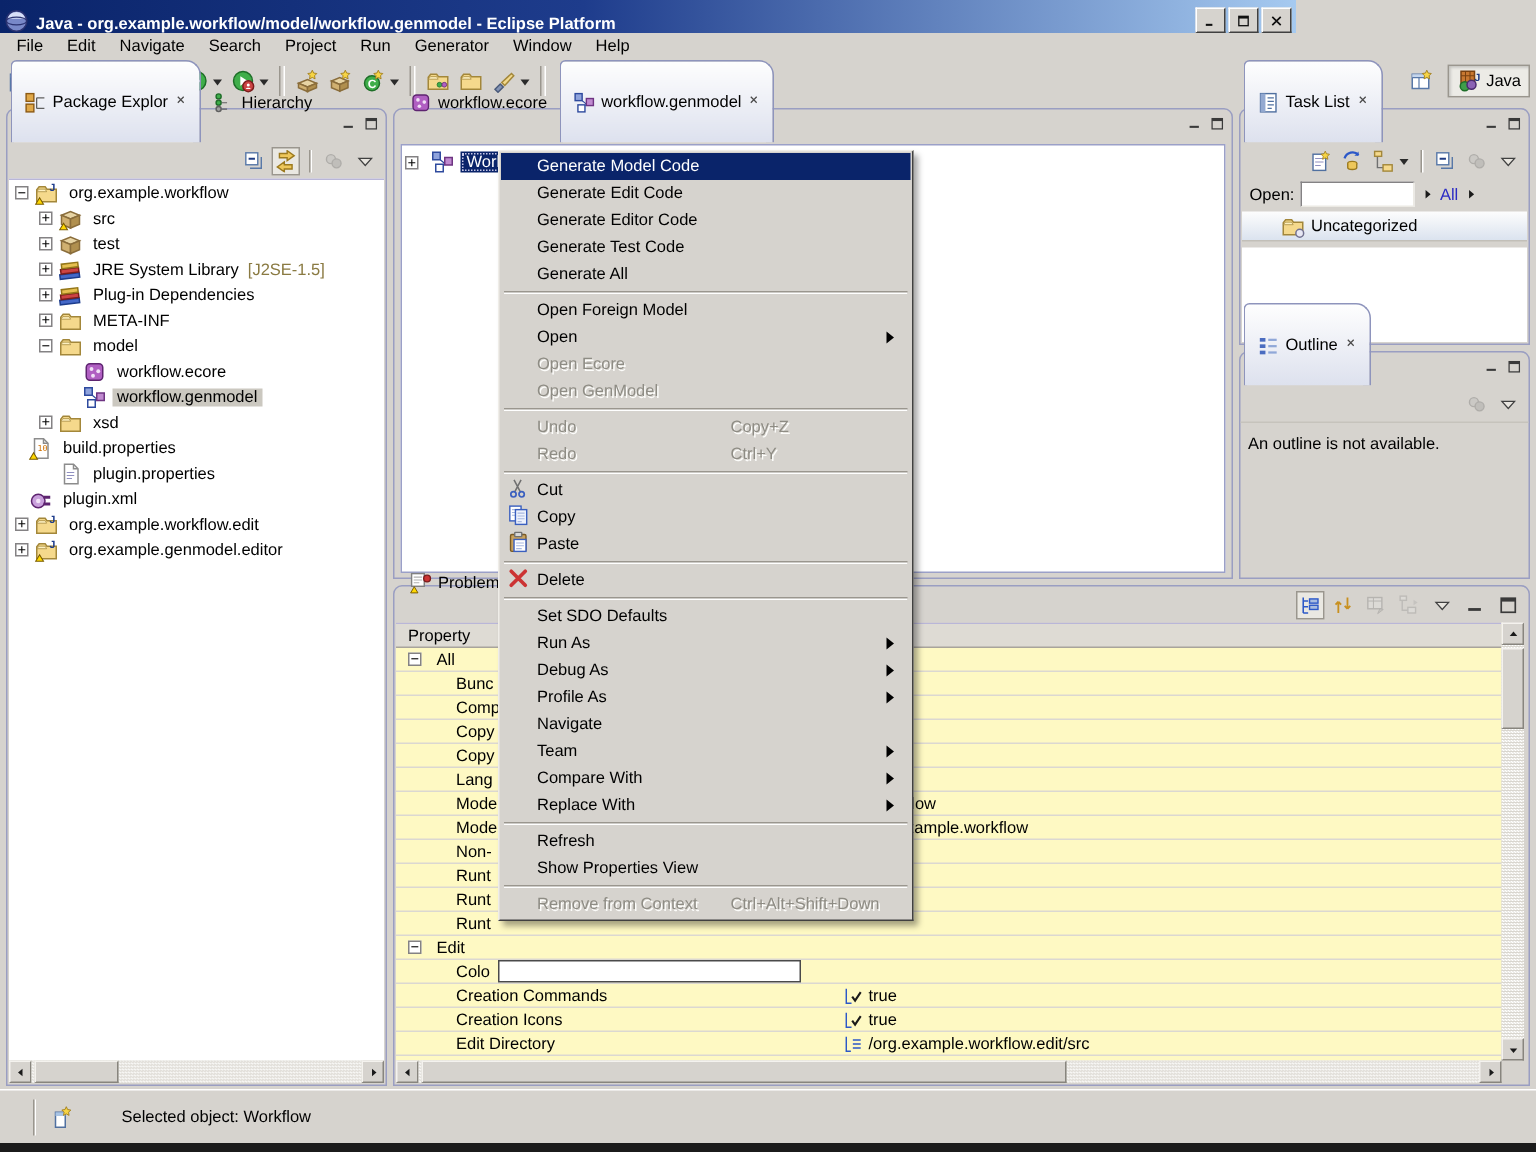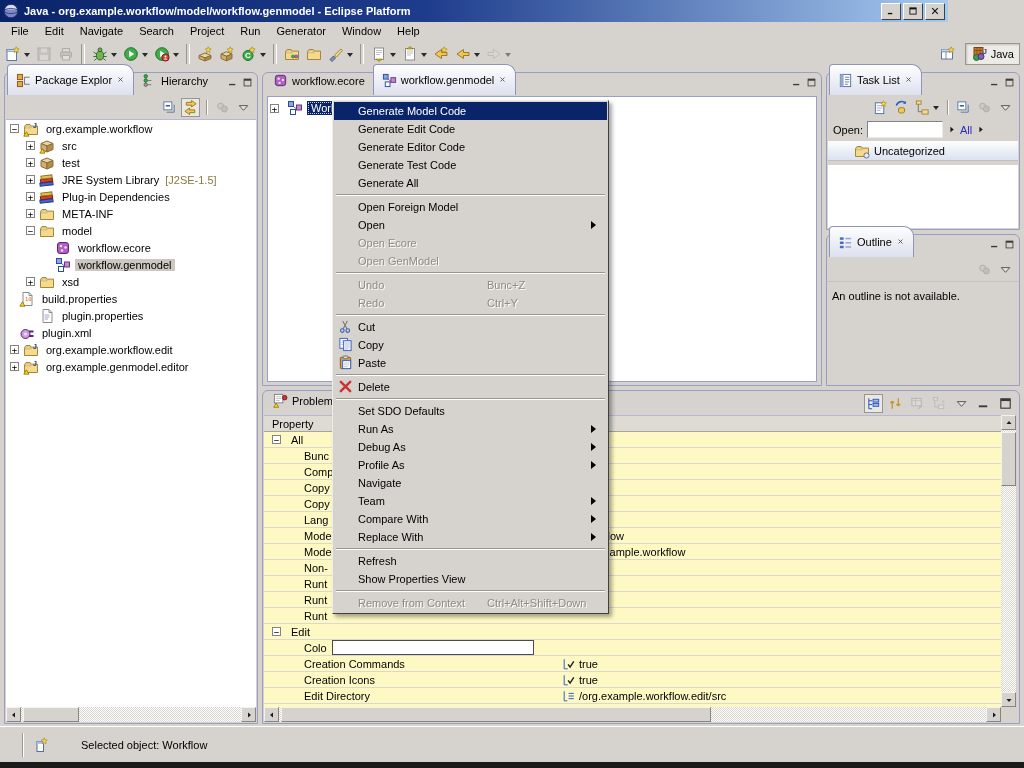--- a/index.html
+++ b/index.html
@@ -1,23 +1,23 @@
 <!DOCTYPE html>
 <html><head>
 <meta charset="utf-8">
 <style>
   html,body{margin:0;padding:0;width:1024px;height:768px;overflow:hidden;
     font-family:"Liberation Sans",sans-serif;font-size:11px;color:#000;background:#d6d3ce}
   .app{position:absolute;inset:0;background:#d6d3ce}
   .icon svg{display:block}
 
   
-  .titlebar{position:absolute;left:0;top:0;width:948px;height:22px;
+  .titlebar{position:absolute;left:0;top:0;width:864px;height:22px;
     background:linear-gradient(90deg,#0a246a 0%,#1e3c8c 45%,#a6caf0 100%);
-    display:flex;align-items:center;padding:0 3px;box-sizing:border-box}
+    display:flex;align-items:flex-end;padding:0 3px;box-sizing:border-box}
   .titlebar .icon svg{width:16px;height:16px}
   .wtitle{color:#fff;font-weight:bold;margin-left:5px;flex:1;white-space:nowrap;overflow:hidden}
   .wctrls{display:flex;gap:2px}
   .wbtn{width:18px;height:15px;background:#d6d3ce;border:1px solid;border-color:#fff #404040 #404040 #fff;
     display:flex;align-items:center;justify-content:center}
   .wbtn svg{width:10px;height:10px}
 
   
   .menubar{position:absolute;top:22px;left:0;width:1024px;height:18px;display:flex;align-items:center;padding-left:3px;box-sizing:border-box}
   .mbitem{padding:2px 8px;white-space:nowrap}
@@ -28,21 +28,21 @@
   .tbtn.disabled{opacity:.5;filter:grayscale(80%)}
   .dd{width:0;height:0;border:3px solid transparent;border-top:4px solid #2a2a2a;margin-left:3px;margin-top:4px}
   .persp{position:absolute;top:41px;right:4px;height:26px;display:flex;align-items:center;gap:3px}
   .pbtn{display:flex;align-items:center;gap:4px;padding:2px 5px;border:1px solid transparent}
   .pbtn .icon svg{width:16px;height:16px}
   .pbtn.pressed{border:1px solid #9a968e;background:#ecebe6;box-shadow:inset 1px 1px 2px rgba(0,0,0,.18)}
 
   
   .view{position:absolute;background:#d6d3ce;border:1px solid #9a9ec2;border-radius:6px 6px 0 0;box-sizing:border-box}
   .tabrow{height:22px;display:flex;align-items:flex-end;padding-left:2px;position:relative}
-  .vtab{display:flex;align-items:center;gap:4px;height:21px;padding:4px 8px;border-radius:4px 10px 0 0;white-space:nowrap}
+  .vtab{display:flex;align-items:center;gap:4px;height:21px;padding:16px 8px;border-radius:4px 10px 0 0;white-space:nowrap}
   .vtab.active{background:linear-gradient(#fefefe,#dde1ee);border:1px solid #8e94bc;border-bottom:none;height:22px}
   .vtab .icon svg{width:15px;height:15px}
   .closer svg{width:9px;height:9px}
   .minmax{position:absolute;right:4px;top:4px;display:flex;gap:4px}
   .minmax svg{width:11px;height:11px}
   .viewbar{height:24px;display:flex;align-items:center;justify-content:flex-end;padding-right:4px;gap:2px}
   .vbtn{padding:1px;display:flex;align-items:center;border:1px solid transparent}
   .vbtn svg{width:15px;height:15px}
   .vbtn.pressed{border:1px solid #9a968e;background:#eae8e2}
   .vbtn.disabled{opacity:.5;filter:grayscale(70%)}
@@ -1099,21 +1099,21 @@
       </div>
       <div class="mitem disabled">
         <span>Open Ecore</span>
       </div>
       <div class="mitem disabled">
         <span>Open GenModel</span>
       </div>
       <div class="msep"></div>
       <div class="mitem disabled">
         <span>Undo</span>
-        <span class="mshort">Bunc+Z</span>
+        <span class="mshort">Copy+Z</span>
       </div>
       <div class="mitem disabled">
         <span>Redo</span>
         <span class="mshort">Ctrl+Y</span>
       </div>
       <div class="msep"></div>
       <div class="mitem">
         <span class="mic"><svg viewBox="0 0 16 16">
             <path d="M5 2l4.5 8.5M10 2L5.5 10.5" stroke="#707070" stroke-width="1.1"></path>
             <circle cx="4.6" cy="12.3" r="1.9" fill="none" stroke="#3a5fbf" stroke-width="1.2"></circle>

